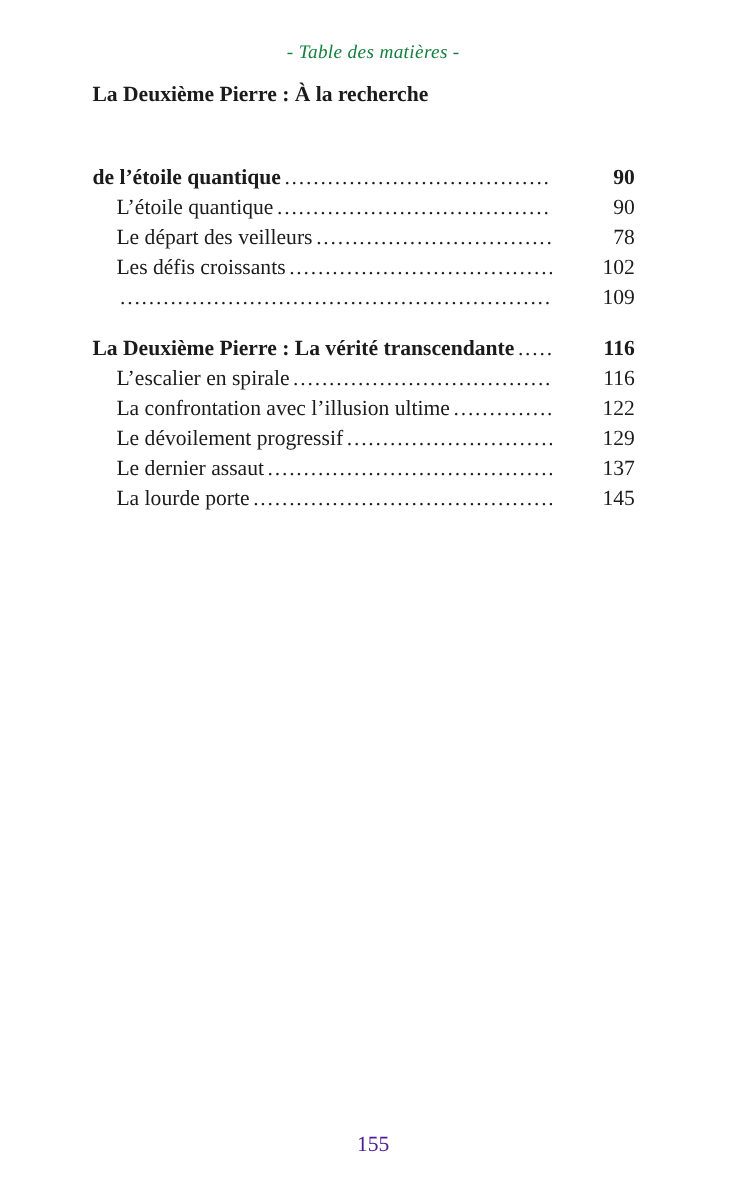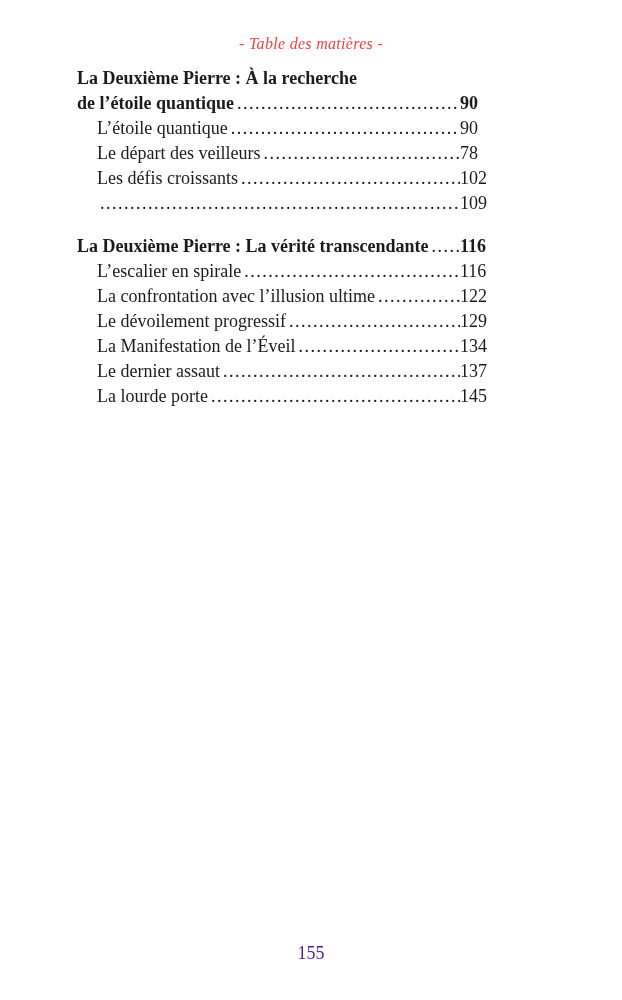--- a/index.html
+++ b/index.html
@@ -14,21 +14,21 @@
   }
   .toc-header {
     position: absolute;
     top: 35px;
     left: 0;
     width: 100%;
     text-align: center;
     font-style: italic;
     font-size: 16px;
     line-height: 18px;
-    color: #ef4444;
+    color: #15803d;
     letter-spacing: 0.3px;
   }
   .toc-body {
     position: absolute;
     top: 66px;
     left: 77px;
     width: 452px;
   }
   .toc-section + .toc-section { margin-top: 18px; }
   .row {
@@ -50,22 +50,23 @@
     font-weight: normal;
   }
   .dots::after {
     content: "..................................................................................................";
     letter-spacing: 1.5px;
     color: #1b1b1b;
     font-size: 18px;
   }
   .page-num {
     flex: 0 0 69px;
-    text-align: left;
+    text-align: right;
     font-weight: normal;
+    margin-top: 44px;
   }
   .row.title .page-num { font-weight: bold; }
   .page-footer {
     position: absolute;
     top: 941px;
     left: 0;
     width: 100%;
     text-align: center;
     font-size: 18px;
     line-height: 25px;
@@ -128,25 +129,20 @@
         <span class="label">La confrontation avec l’illusion ultime</span>
         <span class="dots"></span>
         <span class="page-num">122</span>
       </div>
       <div class="row entry">
         <span class="label">Le dévoilement progressif</span>
         <span class="dots"></span>
         <span class="page-num">129</span>
       </div>
       <div class="row entry">
-        <span class="label">La Manifestation de l’Éveil</span>
-        <span class="dots"></span>
-        <span class="page-num">134</span>
-      </div>
-      <div class="row entry">
         <span class="label">Le dernier assaut</span>
         <span class="dots"></span>
         <span class="page-num">137</span>
       </div>
       <div class="row entry">
         <span class="label">La lourde porte</span>
         <span class="dots"></span>
         <span class="page-num">145</span>
       </div>
     </div>

